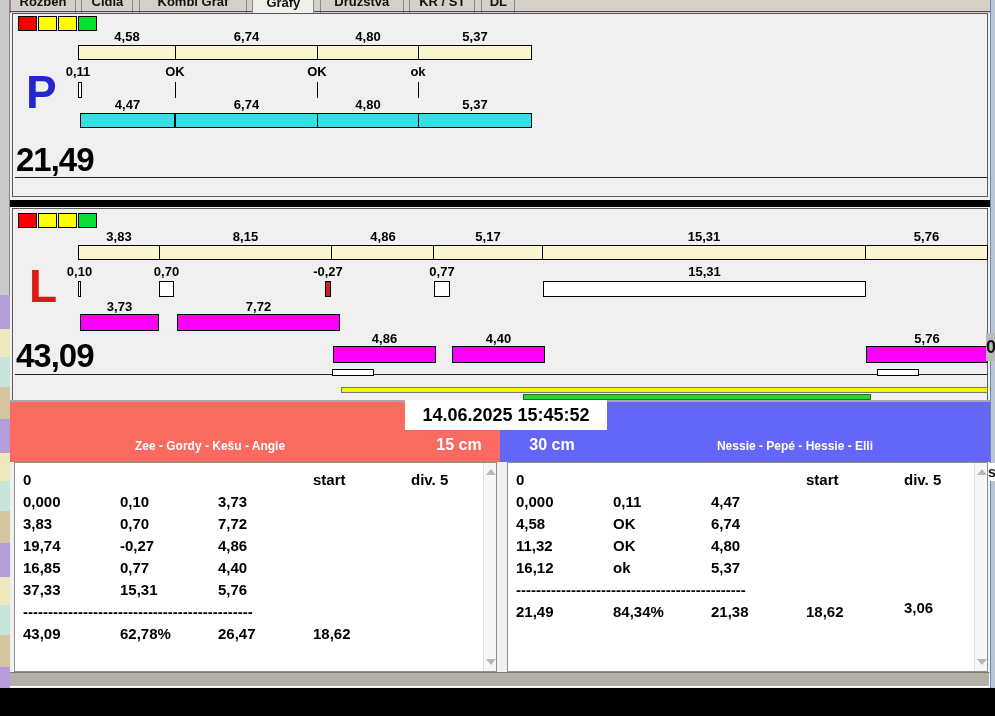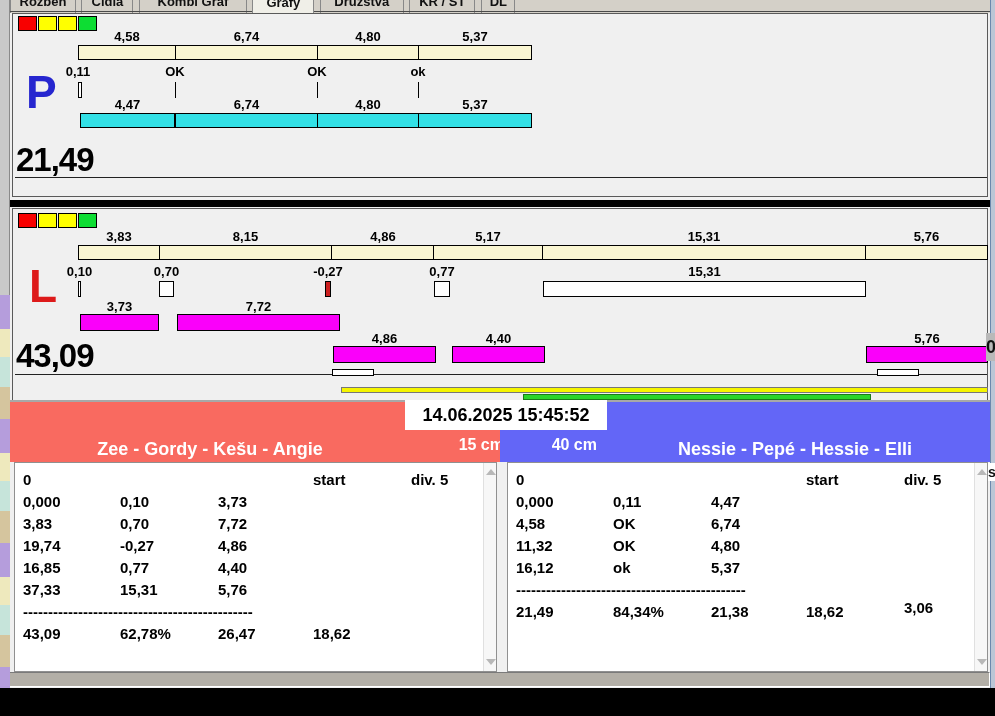--- a/index.html
+++ b/index.html
@@ -61,22 +61,22 @@
 
 .marker{position:absolute;top:160px;height:7px;background:#fff;border:1px solid #000}
 #ybar{position:absolute;top:178px;height:6px;background:#f5f500;border:1px solid #777}
 #gbar{position:absolute;top:185px;height:6px;background:#2bd42b;border:1px solid #1a7a1a}
 
 
 .hdr{position:absolute;top:400px;height:62px;border-top:2px solid #a8a8a8}
 #hdrL{left:10px;width:490px;background:#f96a60}
 #hdrR{left:500px;width:490px;background:#6366f7}
 .team{position:absolute;top:5px;text-align:center;font-weight:bold;font-size:18px;color:#000;white-space:nowrap}
-.dogs{position:absolute;top:37px;text-align:center;font-weight:bold;font-size:18px;color:#fff;white-space:nowrap}
-.cm{position:absolute;top:34px;width:90px;text-align:right;font-weight:bold;font-size:16px;color:#fff}
+.dogs{position:absolute;top:37px;text-align:center;font-weight:bold;font-size:12px;color:#fff;white-space:nowrap}
+.cm{position:absolute;top:34px;width:90px;text-align:center;font-weight:bold;font-size:16px;color:#fff}
 #tsbox{position:absolute;left:405px;top:400px;width:202px;height:30px;background:#fff;text-align:center;
   line-height:30px;font-weight:600;font-size:18px;color:#000}
 
 
 .dtable{position:absolute;top:462px;height:210px;background:#fff;border:1px solid #909090;font-weight:bold;font-size:15px;color:#000;overflow:hidden}
 #tblL{left:14px;width:483px}
 #tblR{left:507px;width:481px}
 .cell{position:absolute;white-space:nowrap}
 .dashrow{position:absolute;white-space:nowrap;overflow:hidden;width:292px;letter-spacing:0}
 .vsb{position:absolute;right:0;top:0;bottom:0;width:13px;background:#f7f7f7;border-left:1px solid #e0e0e0}
@@ -232,21 +232,21 @@
     <div id="ybar" style="left: 328px; width: 647px;"></div>
     <div id="gbar" style="left: 510px; width: 348px;"></div>
   </div>
 
   <div class="hdr" id="hdrL">
     <div class="dogs" style="left:0;width:400px">Zee - Gordy - Kešu - Angie</div>
     <div class="cm" style="left:404px">15 cm</div>
   </div>
   <div class="hdr" id="hdrR">
     <div class="dogs" style="left:100px;width:390px">Nessie - Pepé - Hessie - Elli</div>
-    <div class="cm" style="left:7px">40 cm</div>
+    <div class="cm" style="left:7px">30 cm</div>
   </div>
   <div id="tsbox">14.06.2025 15:45:52</div>
 
   <div class="dtable" id="tblL">
     <div class="vsb">
       <div class="chev up"></div>
       <div class="chev dn"></div>
     </div>
   <div class="cell" style="left: 8px; top: 8px;">0</div>
       <div class="cell" style="left: 298px; top: 8px;">start</div>

